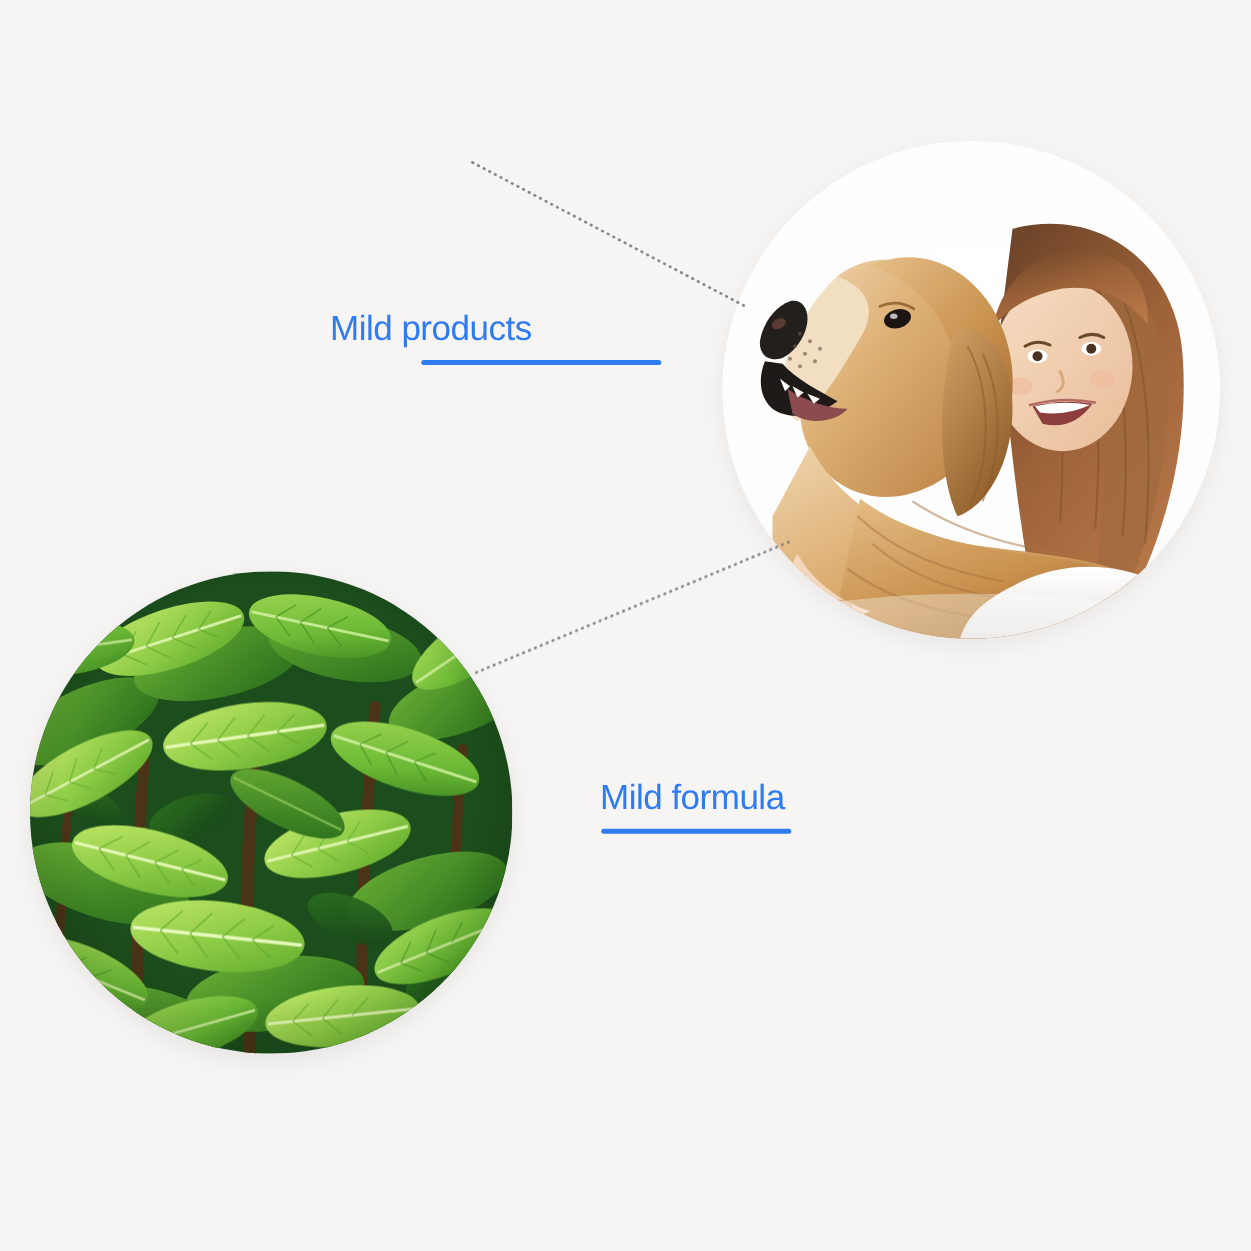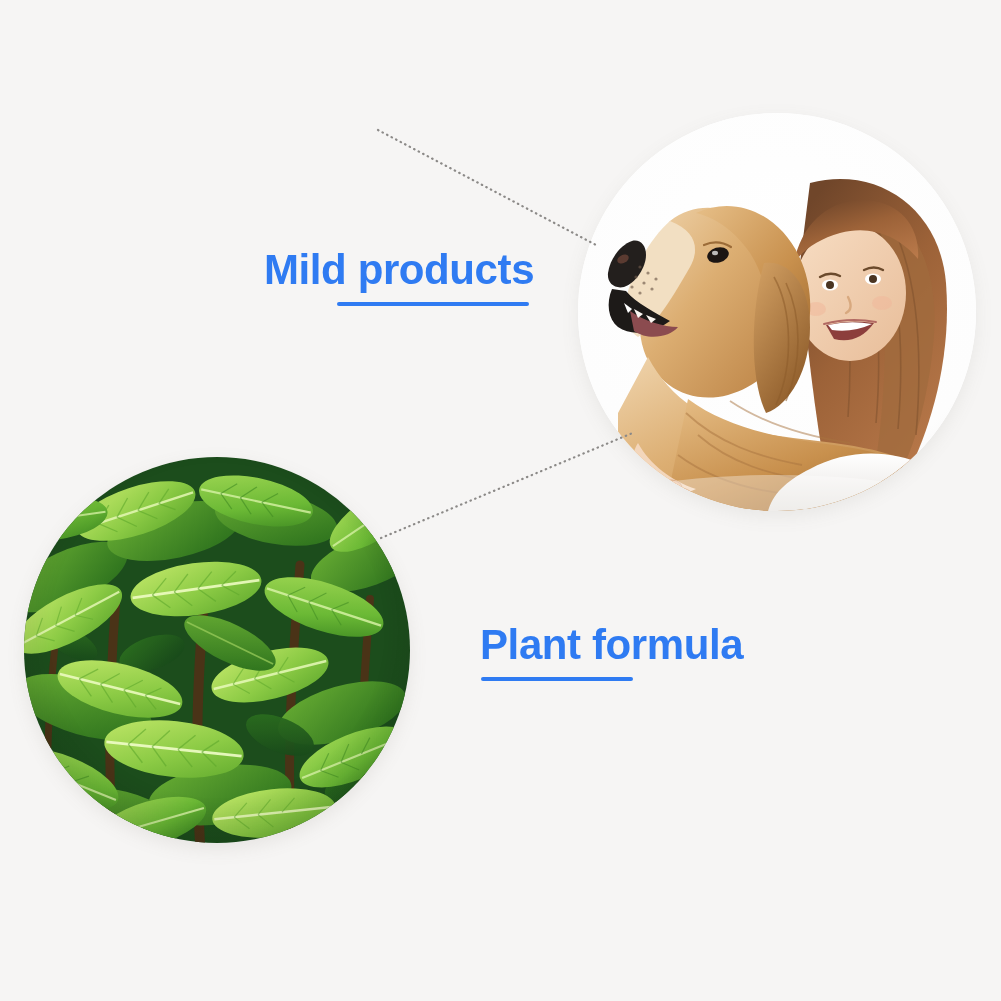--- a/index.html
+++ b/index.html
@@ -53,22 +53,22 @@
     pointer-events: none;
   }
   #connector-top { left: 370px; top: 118px; width: 236px; height: 136px; }
   #connector-bottom { left: 372px; top: 422px; width: 272px; height: 128px; }
 
   
   .caption {
     position: absolute;
   }
   .caption-text {
-    font-size: 42px;
-    font-weight: bold;
+    font-size: 28px;
+    font-weight: normal;
     letter-spacing: -0.4px;
     line-height: 1;
     white-space: nowrap;
     display: block;
   }
   .caption-rule {
     display: block;
     height: 4px;
     border-radius: 2px;
   }
@@ -470,17 +470,17 @@
   <svg class="connector" id="connector-bottom" viewBox="0 0 272 128">
     <path d="M9 116 L263 10" fill="none" stroke="#8c8a88" stroke-width="2.2" stroke-linecap="round" stroke-dasharray="0.5 4.6"></path>
   </svg>
 
   <div class="caption" id="caption-mild">
     <span class="caption-text" style="color:#2f7bf2;">Mild products</span>
     <span class="caption-rule" style="background:#2f7bf2;"></span>
   </div>
 
   <div class="caption" id="caption-plant">
-    <span class="caption-text" style="color:#2f7bf2;">Plant formula</span>
+    <span class="caption-text" style="color:#2f7bf2;">Mild formula</span>
     <span class="caption-rule" style="background:#2f7bf2;"></span>
   </div>
 
 </div>
 
 </body></html>

